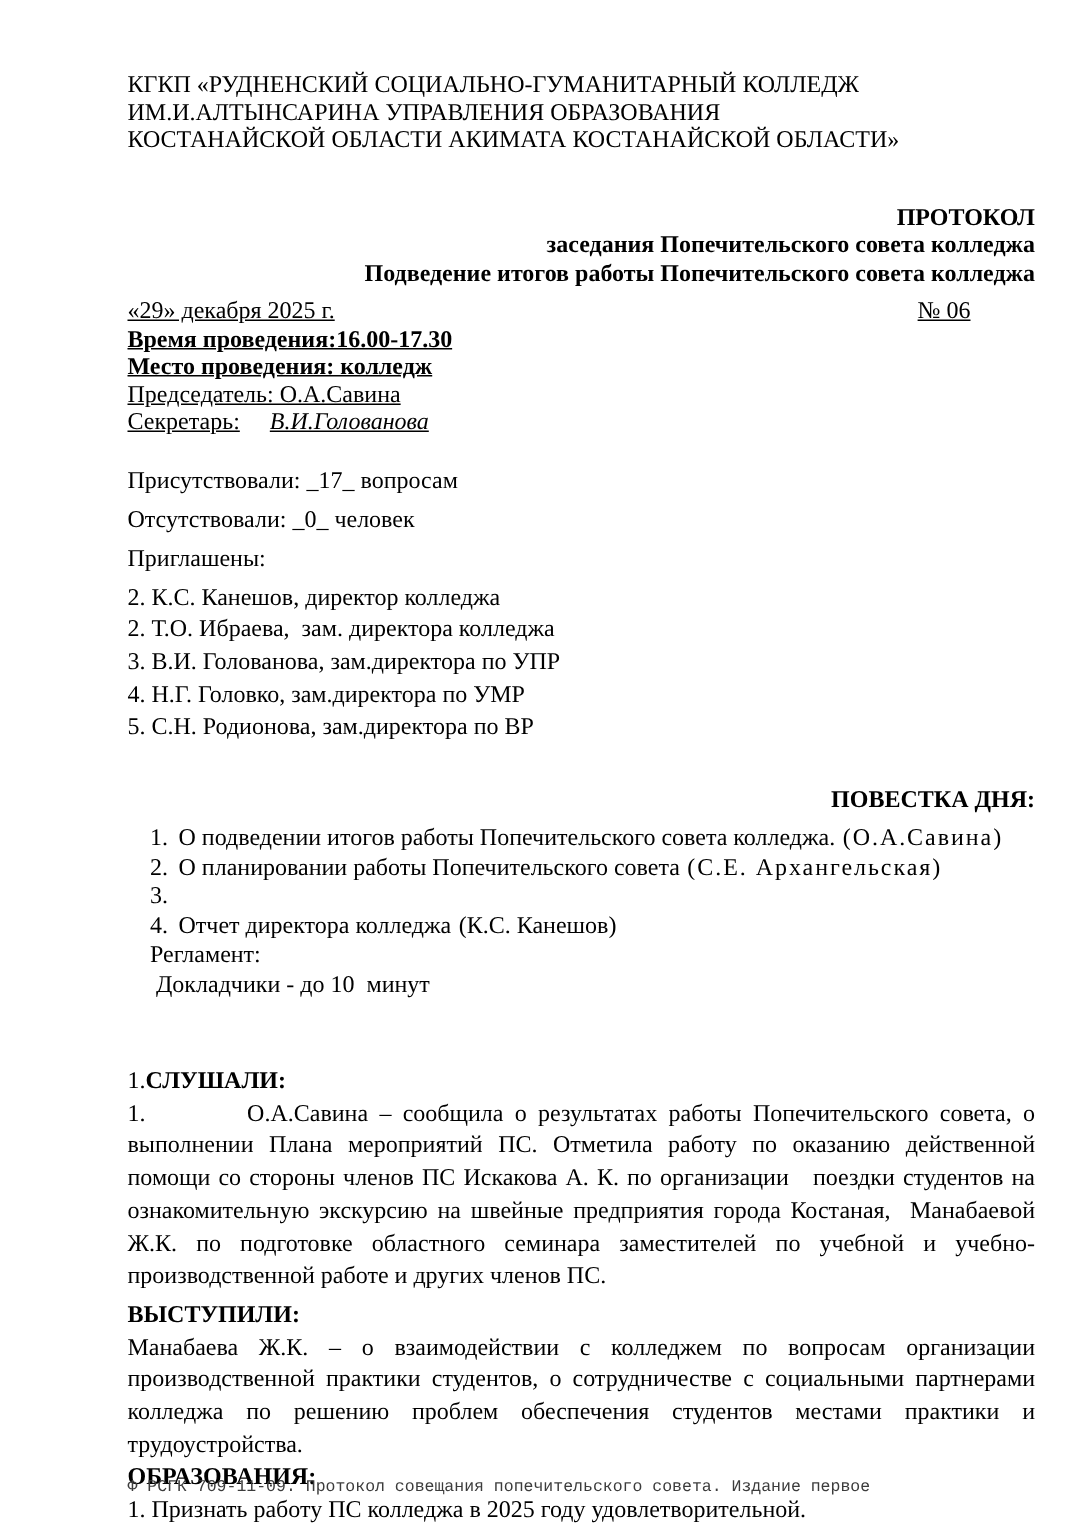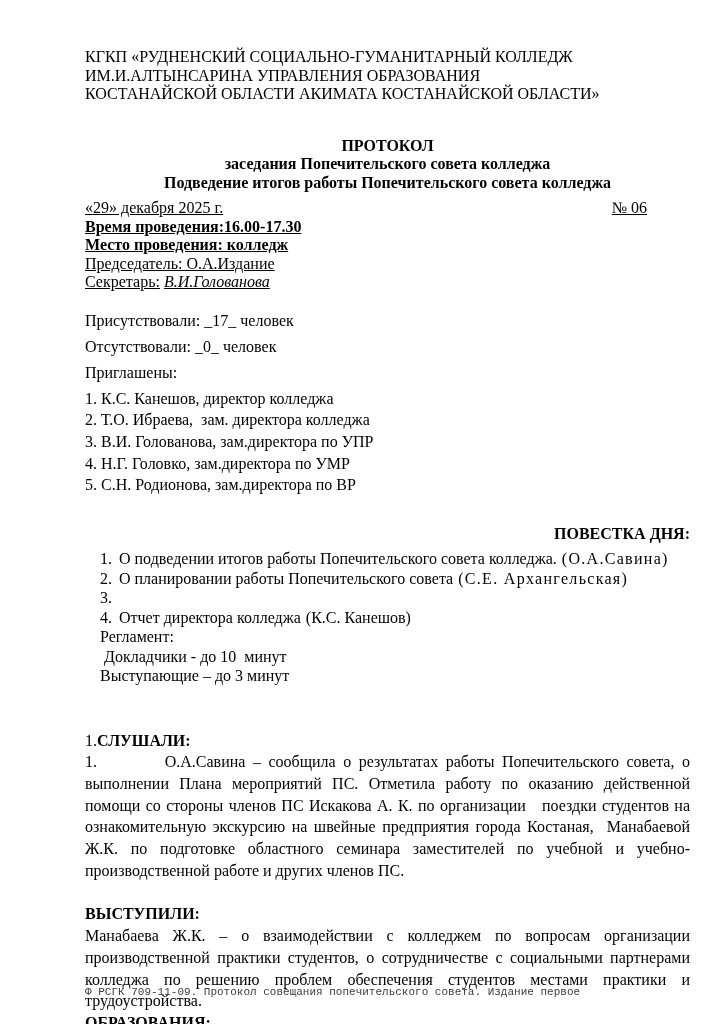--- a/index.html
+++ b/index.html
@@ -8,46 +8,46 @@
     width: 724px; height: 1024px;
     background: #ffffff; color: #000000;
     font-family: "Liberation Serif", serif;
     font-size: 16px;
     position: relative;
     overflow: hidden;
   }
   .page { padding: 48px 34px 0 85px; }
 
   .org-header { line-height: 18.5px; }
-  .title-block { margin-top: 33px; text-align: center; line-height: 18.5px; font-weight: bold; }
+  .title-block { margin-top: 33px; text-align: right; line-height: 18.5px; font-weight: bold; }
 
   .meta { margin-top: 7px; line-height: 18.5px; text-decoration: underline; }
   .meta-row1 { display: flex; justify-content: space-between; }
   .doc-no { margin-right: 43px; }
   .bold { font-weight: bold; }
   .italic { font-style: italic; }
-  .sec-value { margin-left: 4px; text-align: center; }
+  .sec-value { margin-left: 20px; text-align: center; }
 
   .attendance { margin-top: 18px; }
   .attendance .att-line { line-height: 22px; margin-bottom: 4px; }
   .invited { line-height: 21.7px; }
 
   .agenda-heading { margin-top: 28px; text-align: right; font-weight: bold; line-height: 19px; }
   .agenda { margin-top: 6px; margin-left: 15px; line-height: 19.5px; }
   .agenda-item { display: flex; }
   .agenda-num { width: 19px; flex: none; }
   .agenda-item .speaker { margin-left: 5px; }
   .agenda-item:nth-of-type(1) .speaker,
   .agenda-item:nth-of-type(2) .speaker { letter-spacing: 1.3px; }
   .reglament { line-height: 19.5px; }
 
   .slushali-heading { margin-top: 44px; line-height: 21.7px; }
   .body-para { text-align: justify; line-height: 21.7px; }
   .section-heading { font-weight: bold; line-height: 21.7px; }
-  .vystupili-heading { margin-top: 22px; }
+  .vystupili-heading { margin-top: 4px; }
   .resolution-line { line-height: 21.7px; }
 
   .footer {
     position: absolute; left: 85px; top: 986px;
     font-family: Liberation Mono, monospace;
     font-size: 11px; color: #3c3c3c;
   }
 </style>
 </head>
 <body>
@@ -66,32 +66,32 @@
     <div>Подведение итогов работы Попечительского совета колледжа</div>
   </div>
 
   <div class="meta">
     <div class="meta-row1">
       <span>«29» декабря 2025 г.</span>
       <span class="doc-no">№ 06</span>
     </div>
     <div class="bold">Время проведения:16.00-17.30</div>
     <div class="bold">Место проведения: колледж</div>
-    <div>Председатель: О.А.Издание</div>
+    <div>Председатель: О.А.Савина</div>
     <div><span>Секретарь:</span><span class="italic sec-value">В.И.Голованова</span></div>
   </div>
 
   <div class="attendance">
-    <div class="att-line">Присутствовали: _17_ человек</div>
+    <div class="att-line">Присутствовали: _17_ вопросам</div>
     <div class="att-line">Отсутствовали: _0_ человек</div>
     <div class="att-line">Приглашены:</div>
   </div>
 
   <div class="invited">
-    <div>1. К.С. Канешов, директор колледжа</div>
+    <div>2. К.С. Канешов, директор колледжа</div>
     <div>2. Т.О. Ибраева,&nbsp; зам. директора колледжа</div>
     <div>3. В.И. Голованова, зам.директора по УПР</div>
     <div>4. Н.Г. Головко, зам.директора по УМР</div>
     <div>5. С.Н. Родионова, зам.директора по ВР</div>
   </div>
 
   <div class="agenda-heading">ПОВЕСТКА ДНЯ:</div>
 
   <div class="agenda">
     <div class="agenda-item">
@@ -105,21 +105,20 @@
     <div class="agenda-item">
       <span class="agenda-num">3.</span>
     </div>
     <div class="agenda-item">
       <span class="agenda-num">4.</span>
       <span><span>Отчет директора колледжа</span><span class="speaker">(К.С. Канешов)</span></span>
     </div>
     <div class="reglament">
       <div>Регламент:</div>
       <div>&nbsp;Докладчики - до 10&nbsp; минут</div>
-      <div>Выступающие – до 3 минут</div>
     </div>
   </div>
 
   <div class="slushali-heading"><span>1.</span><span class="bold">СЛУШАЛИ:</span></div>
   <div class="body-para">1.&nbsp;&nbsp;&nbsp;&nbsp;&nbsp;&nbsp;&nbsp;&nbsp; О.А.Савина – сообщила о результатах работы Попечительского совета, о выполнении Плана мероприятий ПС. Отметила работу по оказанию действенной помощи со стороны членов ПС Искакова А. К. по организации &nbsp;&nbsp;поездки студентов на ознакомительную экскурсию на швейные предприятия города Костаная, &nbsp;Манабаевой Ж.К. по подготовке областного семинара заместителей по учебной и учебно-производственной работе и других членов ПС.</div>
 
   <div class="section-heading vystupili-heading">ВЫСТУПИЛИ:</div>
   <div class="body-para">Манабаева Ж.К. – о взаимодействии с колледжем по вопросам организации производственной практики студентов, о сотрудничестве с социальными партнерами колледжа по решению проблем обеспечения студентов местами практики и трудоустройства.</div>
 
   <div class="section-heading">ОБРАЗОВАНИЯ:</div>

